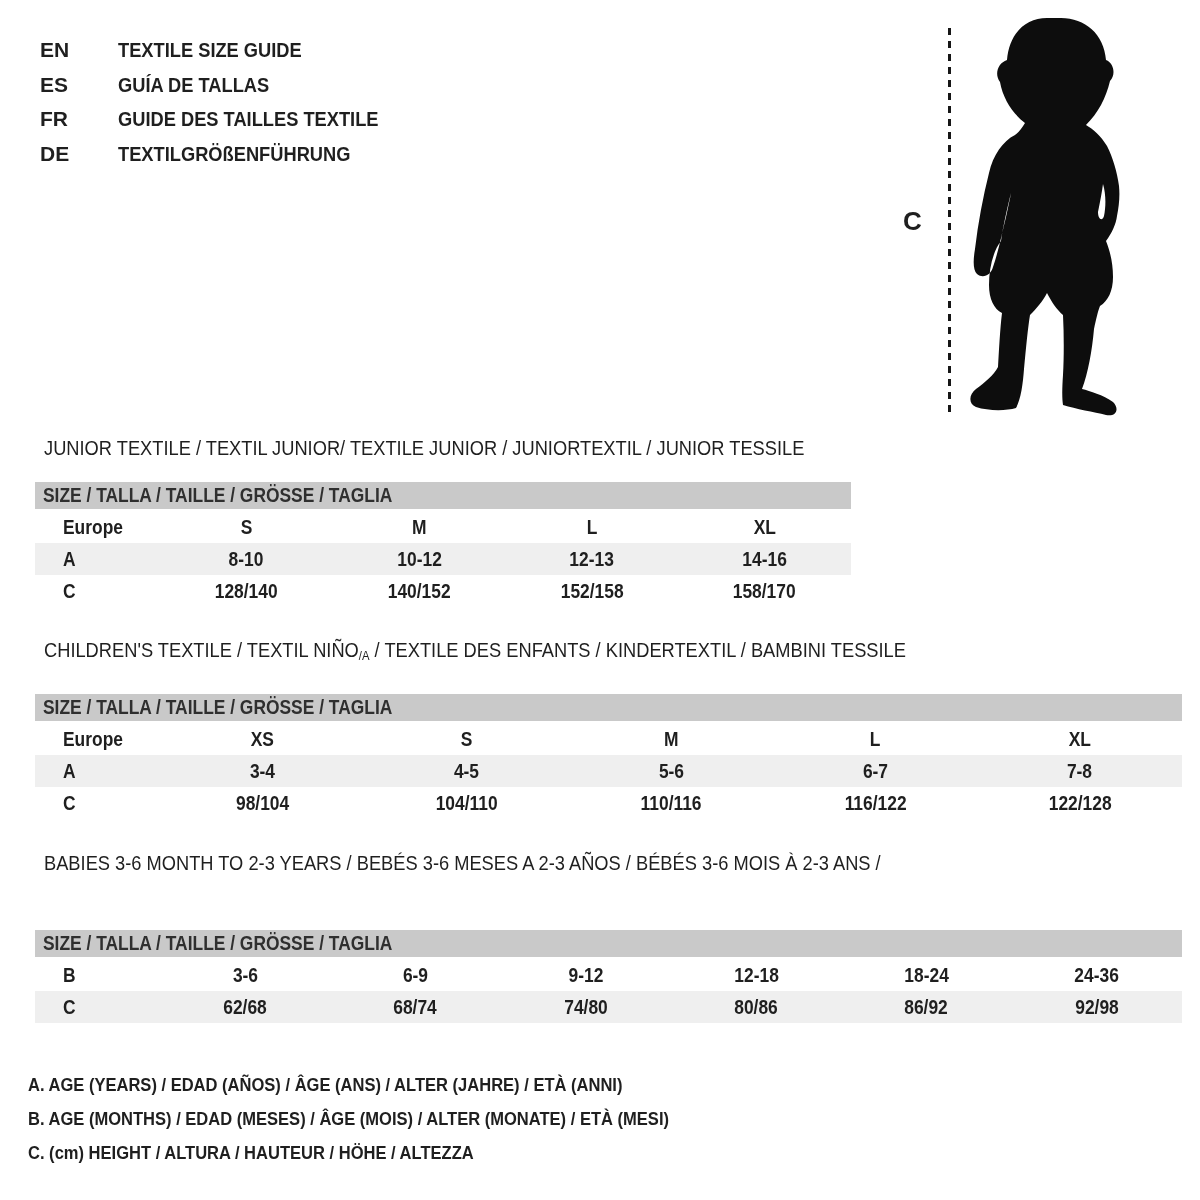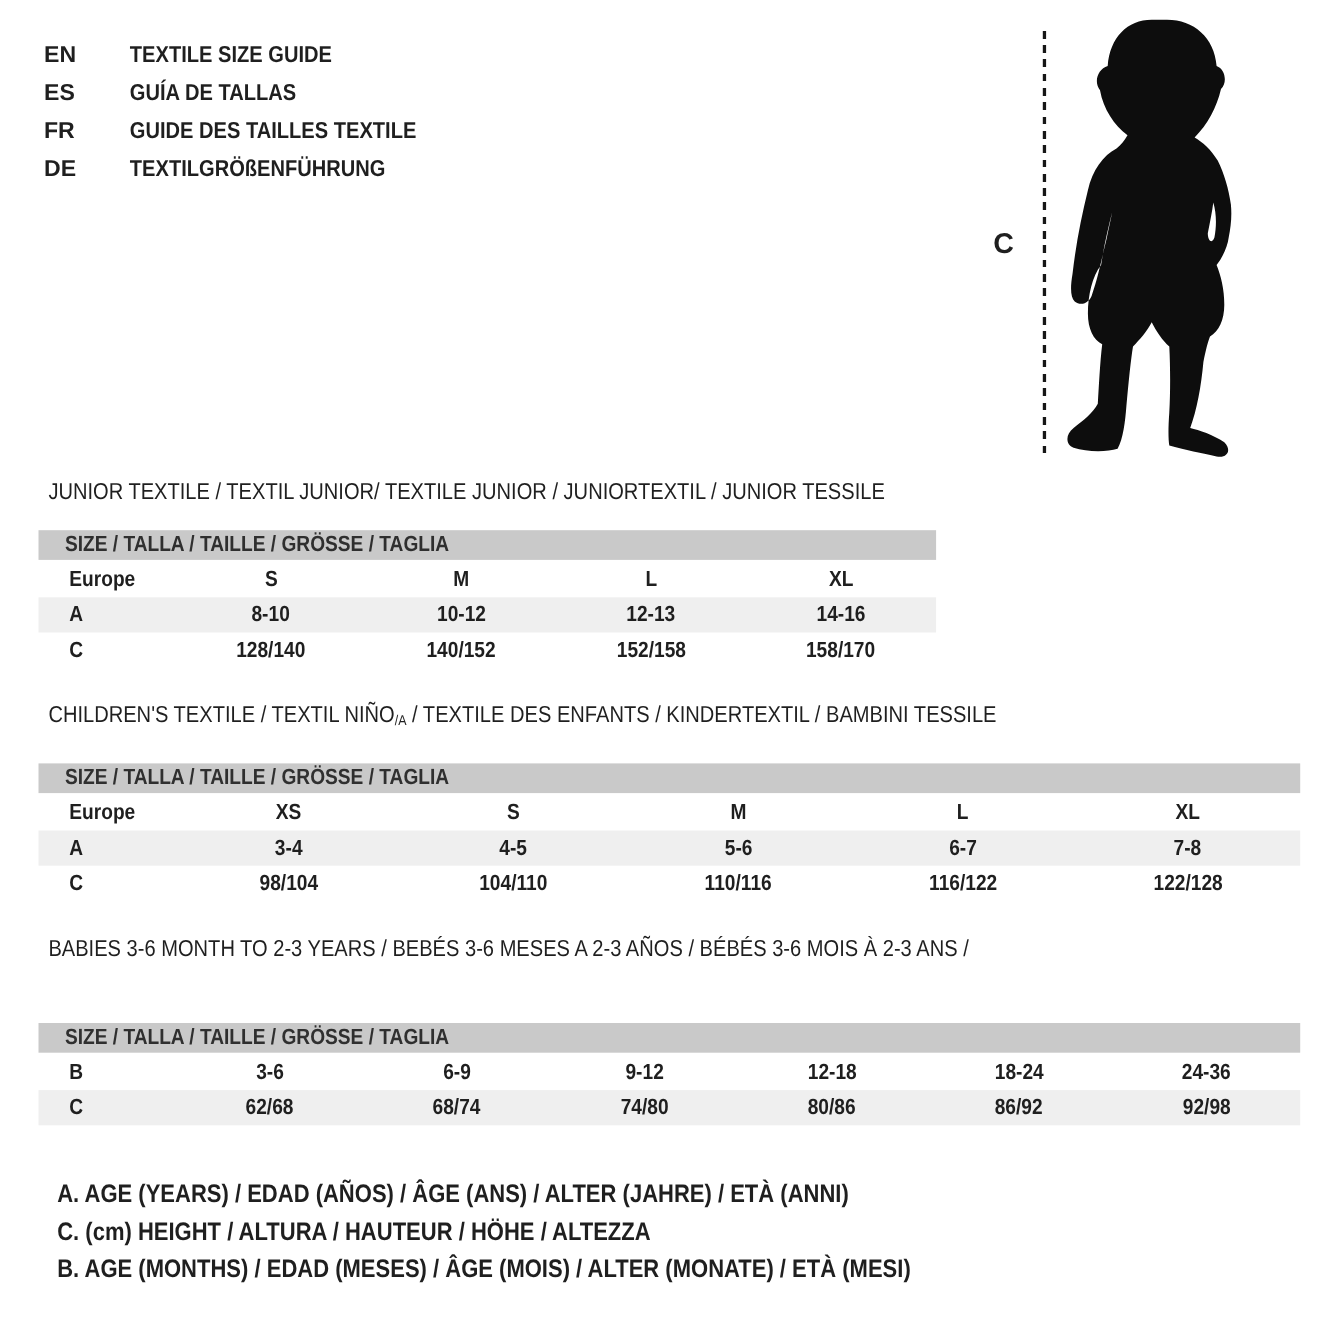--- a/index.html
+++ b/index.html
@@ -29,31 +29,31 @@
 
   
   .sec-title { position:absolute; left:44px; margin:0; font-size:21px; font-weight:400; line-height:24px; }
   .sub { font-size:13px; position:relative; top:3px; }
 
   
   .tbl { position:absolute; left:35px; }
   .w-n { width:816px; }
   .w-w { width:1147px; }
   .tbl-head {
-    height:27px; line-height:27px; padding-left:24px; box-sizing:border-box;
+    height:27px; line-height:27px; padding-left:8px; box-sizing:border-box;
     background:var(--table-header-bg,#c9c9c9); color:#2f2f2f; font-size:20px;
     margin-bottom:2px;
   }
   .tbl-rows .tbl-row { height:32px; display:flex; align-items:center; font-size:20px; }
   .tbl-rows .tbl-row:nth-child(2) { background:var(--row-shaded-bg,#efefef); }
   .cell { flex:1; text-align:center; }
   .lbl  { flex:0 0 105px; text-align:left; padding-left:8px; box-sizing:border-box;margin-left:20px; }
 
   
-  .legend { position:absolute; left:52px; top:1068px; font-size:23px; }
+  .legend { position:absolute; left:28px; top:1068px; font-size:19px; }
   .legend-line { height:34px; line-height:34px; }
 </style>
 </head>
 <body>
 
 <div class="lang-block">
   <div class="lang-row">
     <span class="lang-code">EN</span>
     <span class="cnd">TEXTILE SIZE GUIDE</span>
   </div>
@@ -211,15 +211,15 @@
       <span class="cell"><span class="cndc">74/80</span></span>
       <span class="cell"><span class="cndc">80/86</span></span>
       <span class="cell"><span class="cndc">86/92</span></span>
       <span class="cell"><span class="cndc">92/98</span></span>
     </div>
   </div>
 </div>
 
 <div class="legend">
   <div class="legend-line"><span class="cnd">A. AGE (YEARS) / EDAD (AÑOS) / ÂGE (ANS) / ALTER (JAHRE) / ETÀ (ANNI)</span></div>
+  <div class="legend-line"><span class="cnd">B. AGE (MONTHS) / EDAD (MESES) / ÂGE (MOIS) / ALTER (MONATE) / ETÀ (MESI)</span></div>
   <div class="legend-line"><span class="cnd">C. (cm) HEIGHT / ALTURA / HAUTEUR / HÖHE / ALTEZZA</span></div>
-  <div class="legend-line"><span class="cnd">B. AGE (MONTHS) / EDAD (MESES) / ÂGE (MOIS) / ALTER (MONATE) / ETÀ (MESI)</span></div>
 </div>
 
 </body></html>

